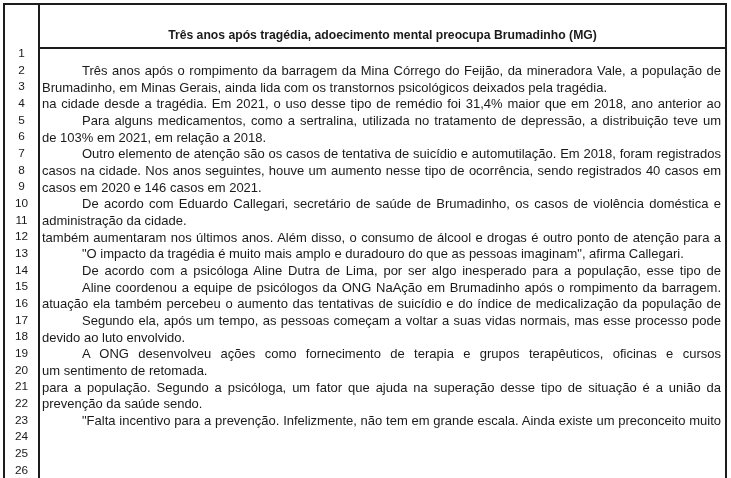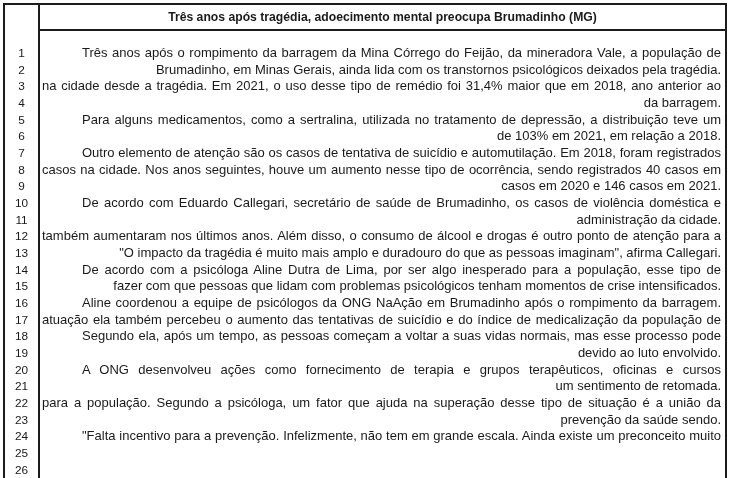--- a/index.html
+++ b/index.html
@@ -38,38 +38,38 @@
     display:flex;
     flex-direction:column;
   }
   .title-bar{
     height:22px;
     line-height:20px;
     border-bottom:2px solid #1c1c1c;
     font-weight:bold;
     font-size:12.2px;
     text-align:center;
-    padding-top:2px;
+    padding-top:20px;
   }
   .body-col{
     padding:14px 4px 0 2px;
   }
   .text-line{
     height:16.68px;
     line-height:16.68px;
     font-size:13px;
     white-space:normal;
     overflow:hidden;
   }
   .text-line.justify{
     text-align:justify;
     text-align-last:justify;
   }
   .text-line.end{
-    text-align:right;
+    text-align:left;
   }
   .text-line.indent{
     text-indent:40px;
   }
 </style>
 </head>
 <body>
 
 <div class="page">
   <div class="frame">
@@ -100,32 +100,30 @@
         <div class="line-number">24</div>
         <div class="line-number">25</div>
         <div class="line-number">26</div>
       </div>
     <div class="content-col">
       <div class="title-bar">Três anos após tragédia, adoecimento mental preocupa Brumadinho (MG)</div>
       <div class="body-col" id="body-col">
           <div class="text-line justify indent">Três anos após o rompimento da barragem da Mina Córrego do Feijão, da mineradora Vale, a população de</div>
           <div class="text-line end">Brumadinho, em Minas Gerais, ainda lida com os transtornos psicológicos deixados pela tragédia.</div>
           <div class="text-line justify">na cidade desde a tragédia. Em 2021, o uso desse tipo de remédio foi 31,4% maior que em 2018, ano anterior ao rompimento</div>
-          <div class="text-line end">da barragem.</div>
           <div class="text-line justify indent">Para alguns medicamentos, como a sertralina, utilizada no tratamento de depressão, a distribuição teve um aumento</div>
           <div class="text-line end">de 103% em 2021, em relação a 2018.</div>
           <div class="text-line justify indent">Outro elemento de atenção são os casos de tentativa de suicídio e automutilação. Em 2018, foram registrados 27</div>
           <div class="text-line justify">casos na cidade. Nos anos seguintes, houve um aumento nesse tipo de ocorrência, sendo registrados 40 casos em 2019, 47</div>
           <div class="text-line end">casos em 2020 e 146 casos em 2021.</div>
           <div class="text-line justify indent">De acordo com Eduardo Callegari, secretário de saúde de Brumadinho, os casos de violência doméstica e familiar</div>
           <div class="text-line end">administração da cidade.</div>
           <div class="text-line justify">também aumentaram nos últimos anos. Além disso, o consumo de álcool e drogas é outro ponto de atenção para a</div>
           <div class="text-line end indent">"O impacto da tragédia é muito mais amplo e duradouro do que as pessoas imaginam", afirma Callegari.</div>
           <div class="text-line justify indent">De acordo com a psicóloga Aline Dutra de Lima, por ser algo inesperado para a população, esse tipo de tragédia pode</div>
-          <div class="text-line end">fazer com que pessoas que lidam com problemas psicológicos tenham momentos de crise intensificados.</div>
           <div class="text-line justify indent">Aline coordenou a equipe de psicólogos da ONG NaAção em Brumadinho após o rompimento da barragem. Em sua</div>
           <div class="text-line justify">atuação ela também percebeu o aumento das tentativas de suicídio e do índice de medicalização da população de Brumadinho.</div>
           <div class="text-line justify indent">Segundo ela, após um tempo, as pessoas começam a voltar a suas vidas normais, mas esse processo pode ser lento</div>
           <div class="text-line end">devido ao luto envolvido.</div>
           <div class="text-line justify indent">A ONG desenvolveu ações como fornecimento de terapia e grupos terapêuticos, oficinas e cursos profissionalizantes</div>
           <div class="text-line end">um sentimento de retomada.</div>
           <div class="text-line justify">para a população. Segundo a psicóloga, um fator que ajuda na superação desse tipo de situação é a união da comunidade em</div>
           <div class="text-line end">prevenção da saúde sendo.</div>
           <div class="text-line justify indent">"Falta incentivo para a prevenção. Infelizmente, não tem em grande escala. Ainda existe um preconceito muito grande</div>
         </div>

